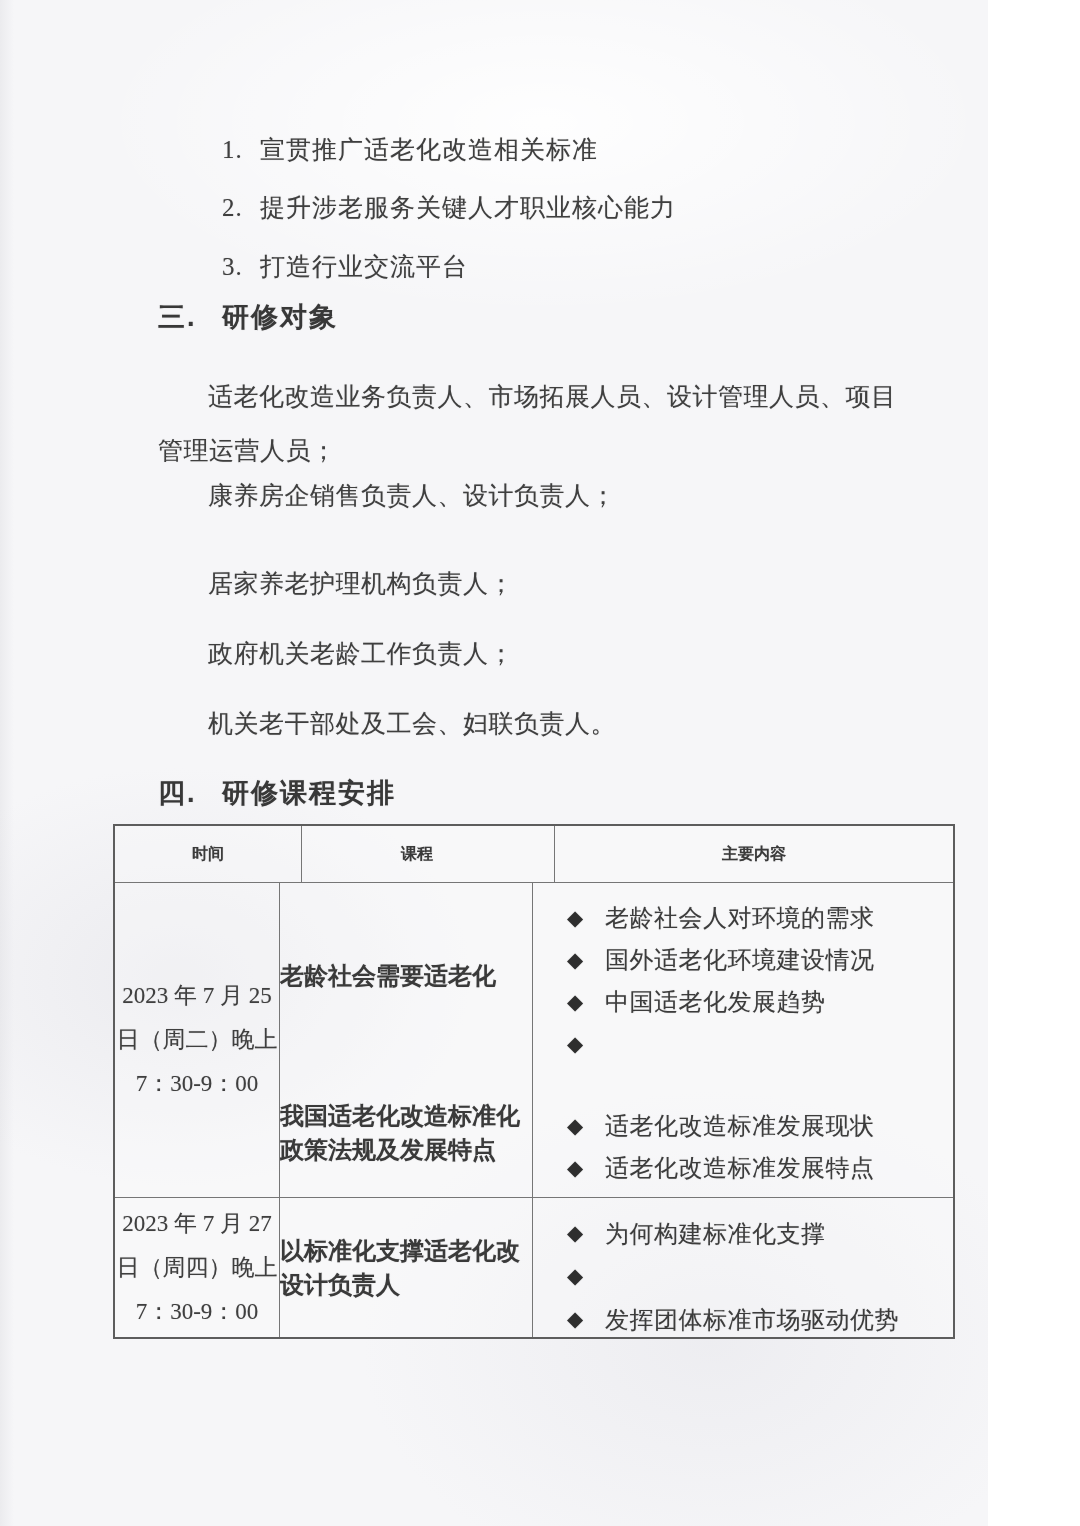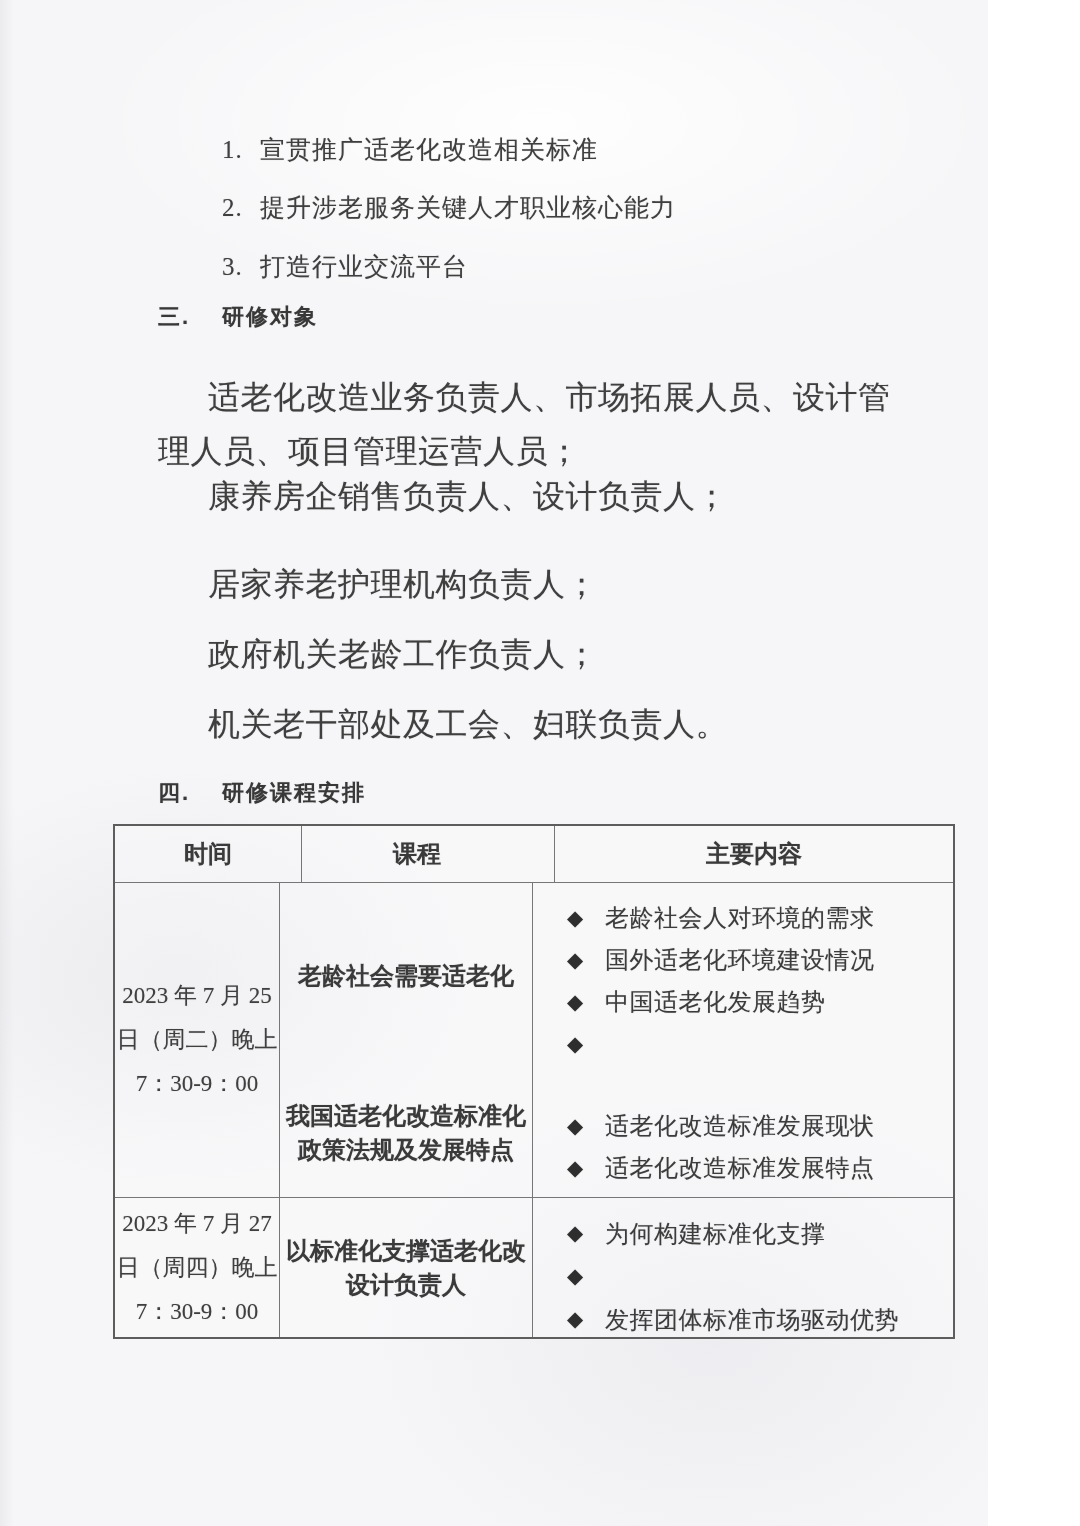--- a/index.html
+++ b/index.html
@@ -39,35 +39,35 @@
   .goal .num {
     display: inline-block;
     width: 38px;
   }
   
   .heading {
     position: absolute;
     left: 158px;
     font-family: "Liberation Sans", "DejaVu Sans", sans-serif;
     font-weight: bold;
-    font-size: 22px;
+    font-size: 27px;
     line-height: 36px;
     color: #383838;
     letter-spacing: 2px;
   }
   .heading .hnum {
     display: inline-block;
     width: 64px;
   }
   
   .para {
     position: absolute;
     left: 158px;
     width: 762px;
-    font-size: 32px;
+    font-size: 25px;
     line-height: 54px;
     text-indent: 50px;
     letter-spacing: 0.5px;
   }
   .para.single { line-height: 40px; }
   
   .sched-table {
     position: absolute;
     left: 113px;
     top: 824px;
@@ -86,21 +86,21 @@
     overflow: hidden;
   }
   .tcell + .tcell { border-left: 1px solid #767676; }
   .thead-row { height: 56px; }
   .thead-row .tcell {
     display: flex;
     align-items: center;
     justify-content: center;
     font-family: "Liberation Sans", "DejaVu Sans", sans-serif;
     font-weight: bold;
-    font-size: 24px;
+    font-size: 16px;
     color: #3a3a3a;
     margin-left: 22px;
   }
   .body-row-1 { height: 314px; }
   .body-row-2 { height: 139px; }
   .time-cell {
     display: flex;
     flex-direction: column;
     align-items: center;
     justify-content: center;
@@ -108,21 +108,21 @@
     line-height: 44px;
     text-align: center;
   }
   .course-cell {
     display: flex;
     flex-direction: column;
   }
   .course-block {
     display: flex;
     flex-direction: column;
-    align-items: center;
+    align-items: flex-start;
     justify-content: center;
     font-family: "Liberation Sans", "DejaVu Sans", sans-serif;
     font-weight: bold;
     font-size: 24px;
     line-height: 34px;
     color: #3a3a3a;
     text-align: center;
   }
   .course-block.a1 { height: 186px; }
   .course-block.a2 { flex: 1; }

